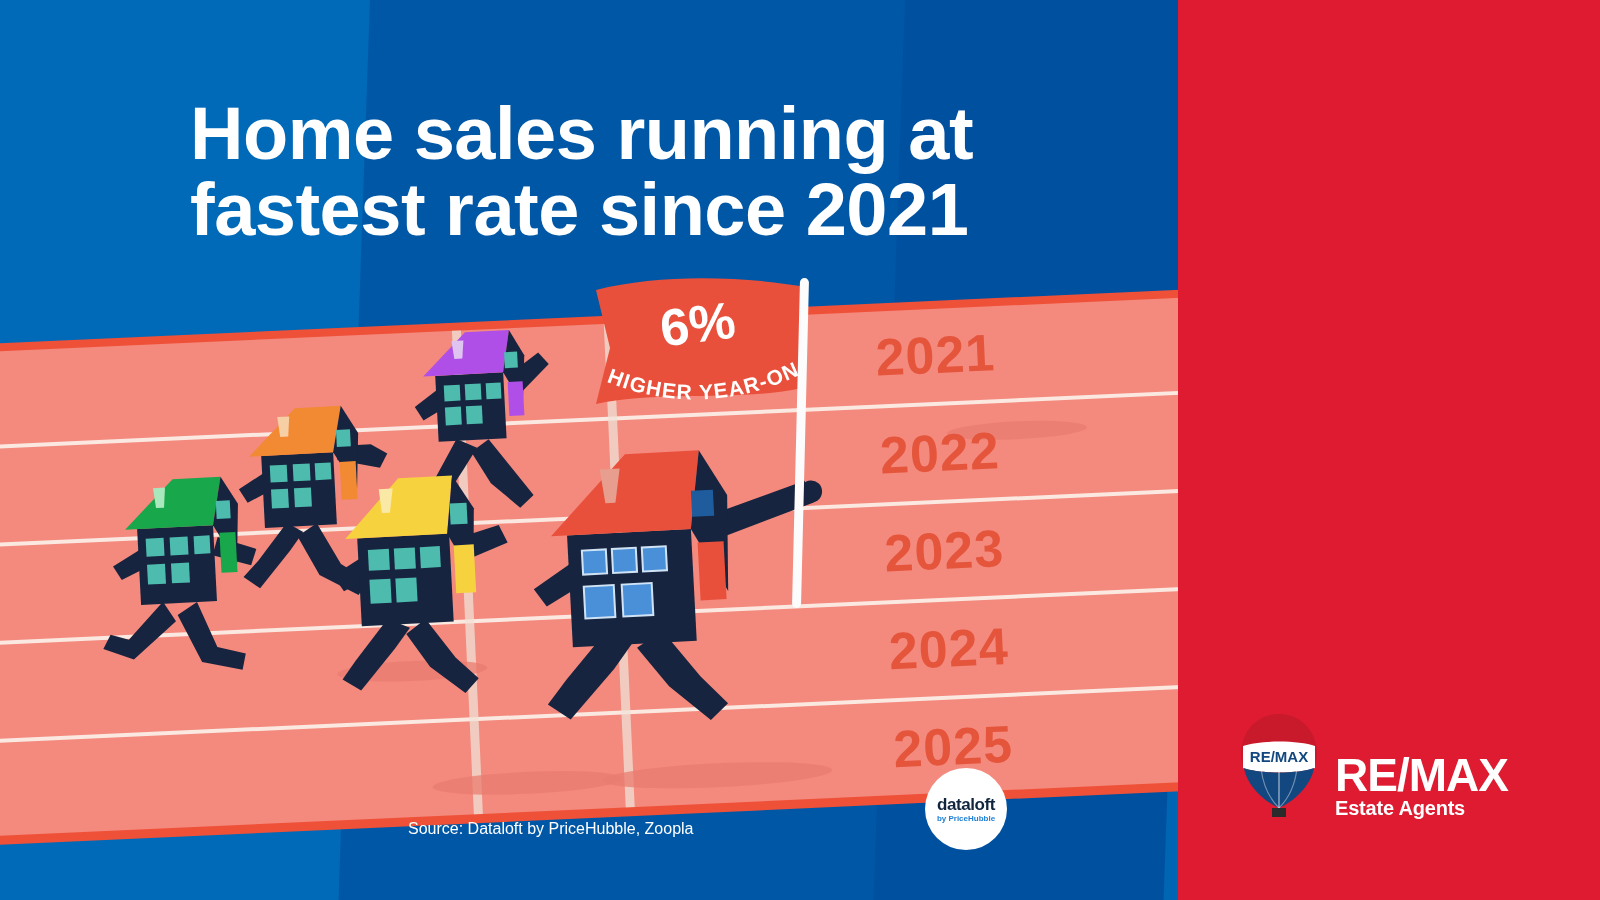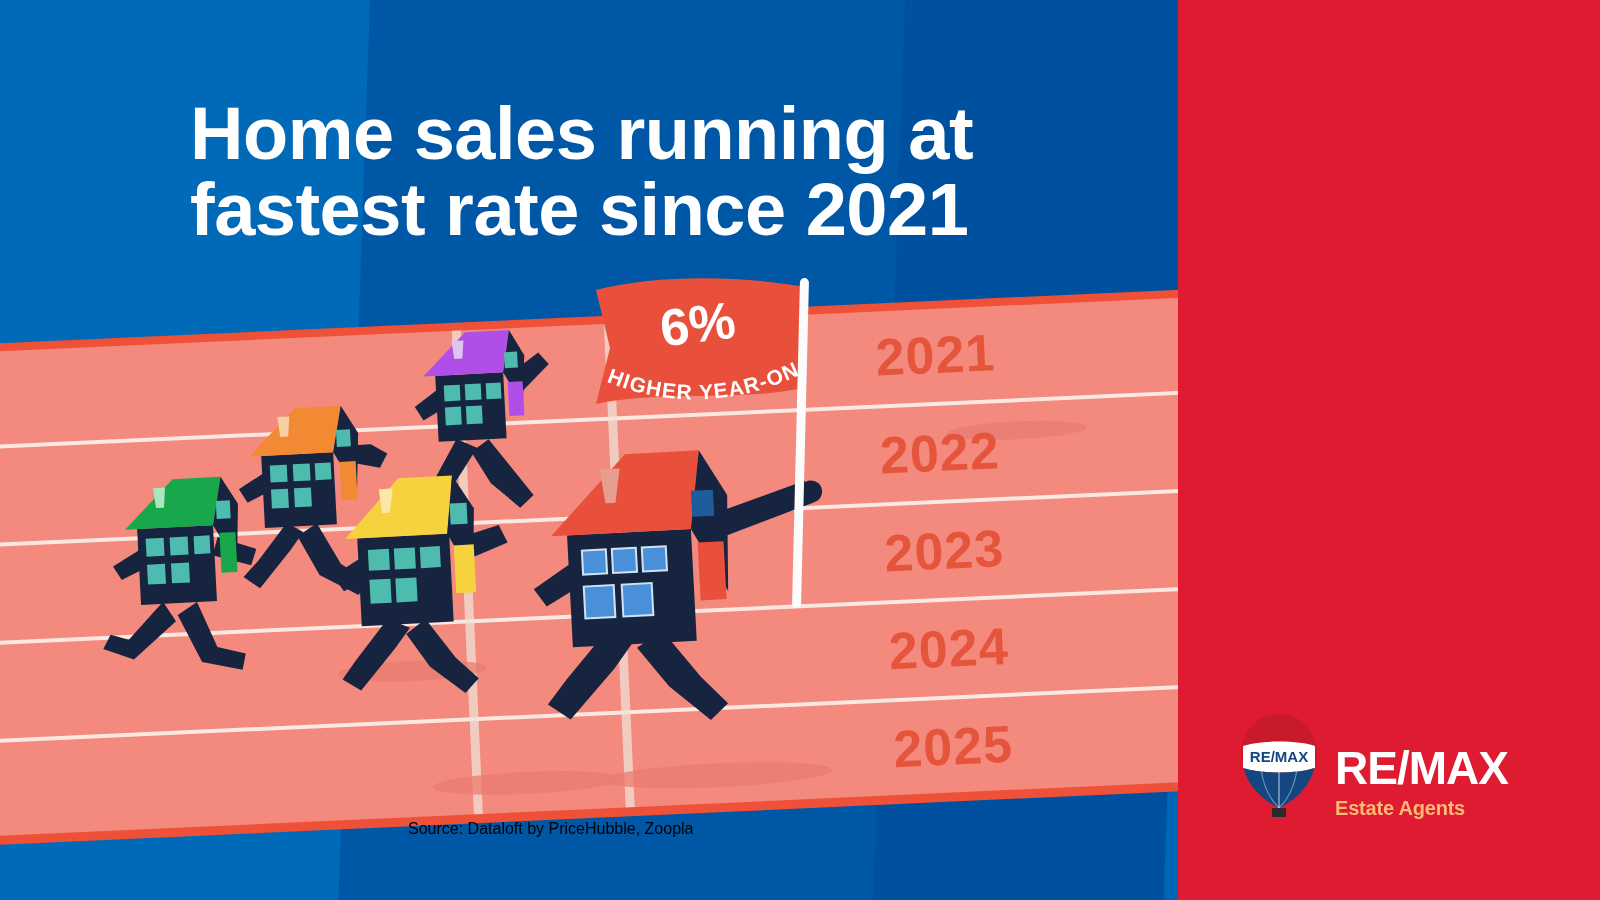--- a/index.html
+++ b/index.html
@@ -32,39 +32,39 @@
 
   
   #flag-wrap{position:absolute;left:588px;top:272px;width:260px;height:340px;}
   #flag-pole{position:absolute;left:208px;top:6px;width:9px;height:330px;background:#FCFCFC;
              border-radius:5px;transform:rotate(1.4deg);}
   #flag-svg{position:absolute;left:0;top:0;}
   #flag-pct{position:absolute;left:72px;top:22px;color:#fff;font-size:52px;font-weight:bold;
             transform:rotate(-7deg);}
 
   
-  #source{position:absolute;left:408px;top:820px;color:#000000;font-size:16px;}
+  #source{position:absolute;left:408px;top:820px;color:#ffffff;font-size:16px;}
 
   
   #dataloft{position:absolute;left:925px;top:768px;width:82px;height:82px;border-radius:50%;
             background:#fff;display:flex;flex-direction:column;align-items:center;
             justify-content:center;overflow:hidden;}
   #dl-main{font-size:17px;font-weight:bold;color:#11253F;letter-spacing:-.4px;line-height:1;}
   #dl-sub{font-size:8px;font-weight:bold;color:#1E7FD4;margin-top:2px;line-height:1;}
   #dl-sub .dl-by{color:#1E7FD4;}
 
   
   #panel-title{position:absolute;left:1237px;top:92px;width:340px;color:#fff;
                font-size:62px;line-height:1.22;font-weight:400;}
 
   
   #remax{position:absolute;left:1237px;top:712px;display:flex;align-items:flex-end;}
   #balloon{position:relative;width:84px;height:108px;margin-right:14px;}
   #remax-word{color:#fff;font-size:46px;font-weight:bold;letter-spacing:-1px;line-height:.92;}
-  #remax-sub{color:#fdba74;font-size:20px;font-weight:bold;letter-spacing:-.2px;margin-top:8px;}
+  #remax-sub{color:#ffffff;font-size:20px;font-weight:bold;letter-spacing:-.2px;margin-top:1px;}
 </style>
 </head>
 <body>
 
 <div id="stage">
 
   <div class="band" id="band-a"></div>
   <div class="band" id="band-b"></div>
   <div class="band" id="band-c"></div>
 
@@ -214,20 +214,26 @@
       <text font-family="Liberation Sans, sans-serif" font-size="21" font-weight="bold" fill="#FFFFFF" letter-spacing="1.2">
         <textPath href="#arcpath" startOffset="2%" id="flag-caption">HIGHER YEAR-ON-YEAR</textPath>
       </text>
     </svg>
     <div id="flag-pct">6%</div>
     <div id="flag-pole"></div>
   </div>
 
   <div id="source">Source: Dataloft by PriceHubble, Zoopla</div>
 
+  <div id="dataloft">
+    <div id="dl-main">dataloft</div>
+    <div id="dl-sub">
+      <span class="dl-by">by </span><span>PriceHubble</span>
+    </div>
+  </div>
 
   <div id="red-panel"></div>
 
   <div id="remax">
     <div id="balloon">
       <svg width="84" height="108" viewBox="0 0 84 108">
         <path d="M42,2 C64,2 80,20 80,42 C80,64 58,86 42,96 C26,86 4,64 4,42 C4,20 20,2 42,2 Z" fill="#C81A2B"></path>
         <path d="M6,34 C22,28 62,28 78,34 L78,56 C62,62 22,62 6,56 Z" fill="#FFFFFF"></path>
         <path d="M7,56 C23,62 61,62 77,56 C74,74 56,90 42,96 C28,90 10,74 7,56 Z" fill="#12477F"></path>
         <path d="M42,58 L42,96" stroke="#FFFFFF" stroke-width="1.4" opacity=".55"></path>

